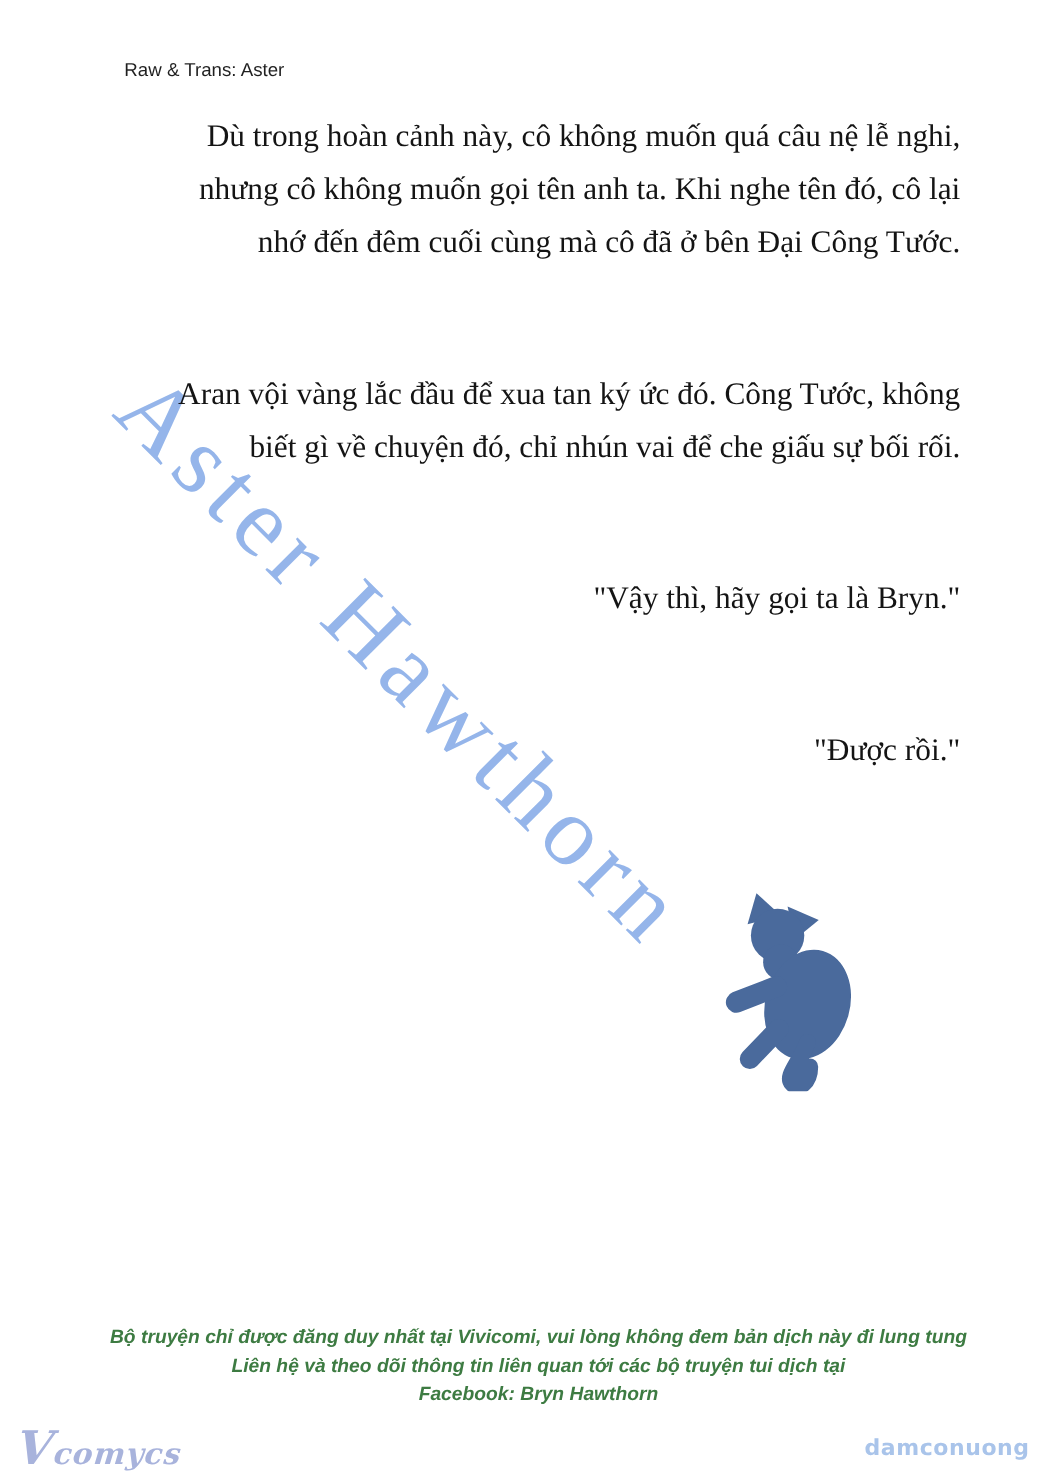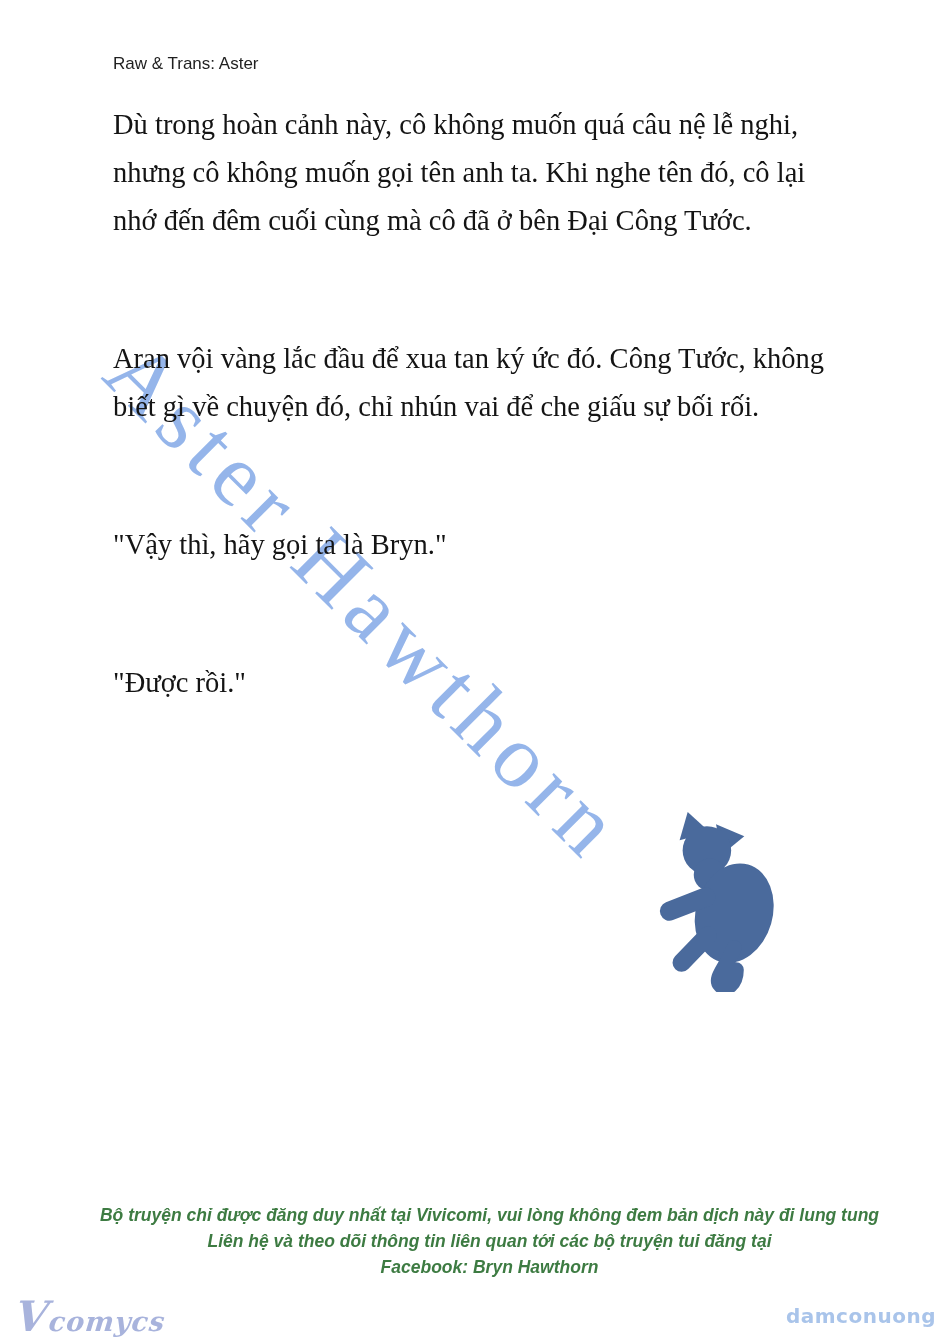--- a/index.html
+++ b/index.html
@@ -21,20 +21,21 @@
     position:absolute; left:158px; top:320px;
     font-family:"Liberation Serif","DejaVu Serif",serif;
     font-size:90px; letter-spacing:8px; white-space:nowrap;
     color:#7ea6e6; opacity:0.82;
     transform:rotate(45deg); transform-origin:left top;
     z-index:1; pointer-events:none;
   }
   .body-text {
     position:absolute; left:113px; top:101px; width:760px;
     z-index:2;
+    text-align:right;
   }
   .body-text p {
     font-size:28.5px; line-height:48px; color:#141414;
     white-space:pre; margin:0 0 90px 0;
   }
   .cat {
     position:absolute; left:655px; top:810px;
     width:122px; height:182px; z-index:1;
   }
   .footer-note {
@@ -98,21 +99,21 @@
       <line x1="50" y1="86" x2="14" y2="100" stroke="#4a6a9c" stroke-width="19" stroke-linecap="round"></line>
 
       <line x1="52" y1="124" x2="26" y2="151" stroke="#4a6a9c" stroke-width="18" stroke-linecap="round"></line>
 
       <path d="M78,136 C70,156 58,166 64,173 C70,180 80,172 80,158" fill="none" stroke="#4a6a9c" stroke-width="15" stroke-linecap="round"></path>
     </g>
   </svg>
 
   <div class="footer-note">
     <div>Bộ truyện chỉ được đăng duy nhất tại Vivicomi, vui lòng không đem bản dịch này đi lung tung</div>
-    <div>Liên hệ và theo dõi thông tin liên quan tới các bộ truyện tui đăng tại</div>
+    <div>Liên hệ và theo dõi thông tin liên quan tới các bộ truyện tui dịch tại</div>
     <div>Facebook: Bryn Hawthorn</div>
   </div>
 
   <div class="vcomycs-logo">Vcomycs</div>
 
   <div class="damconuong-tag">damconuong</div>
 
 </div>
 
 </body></html>

